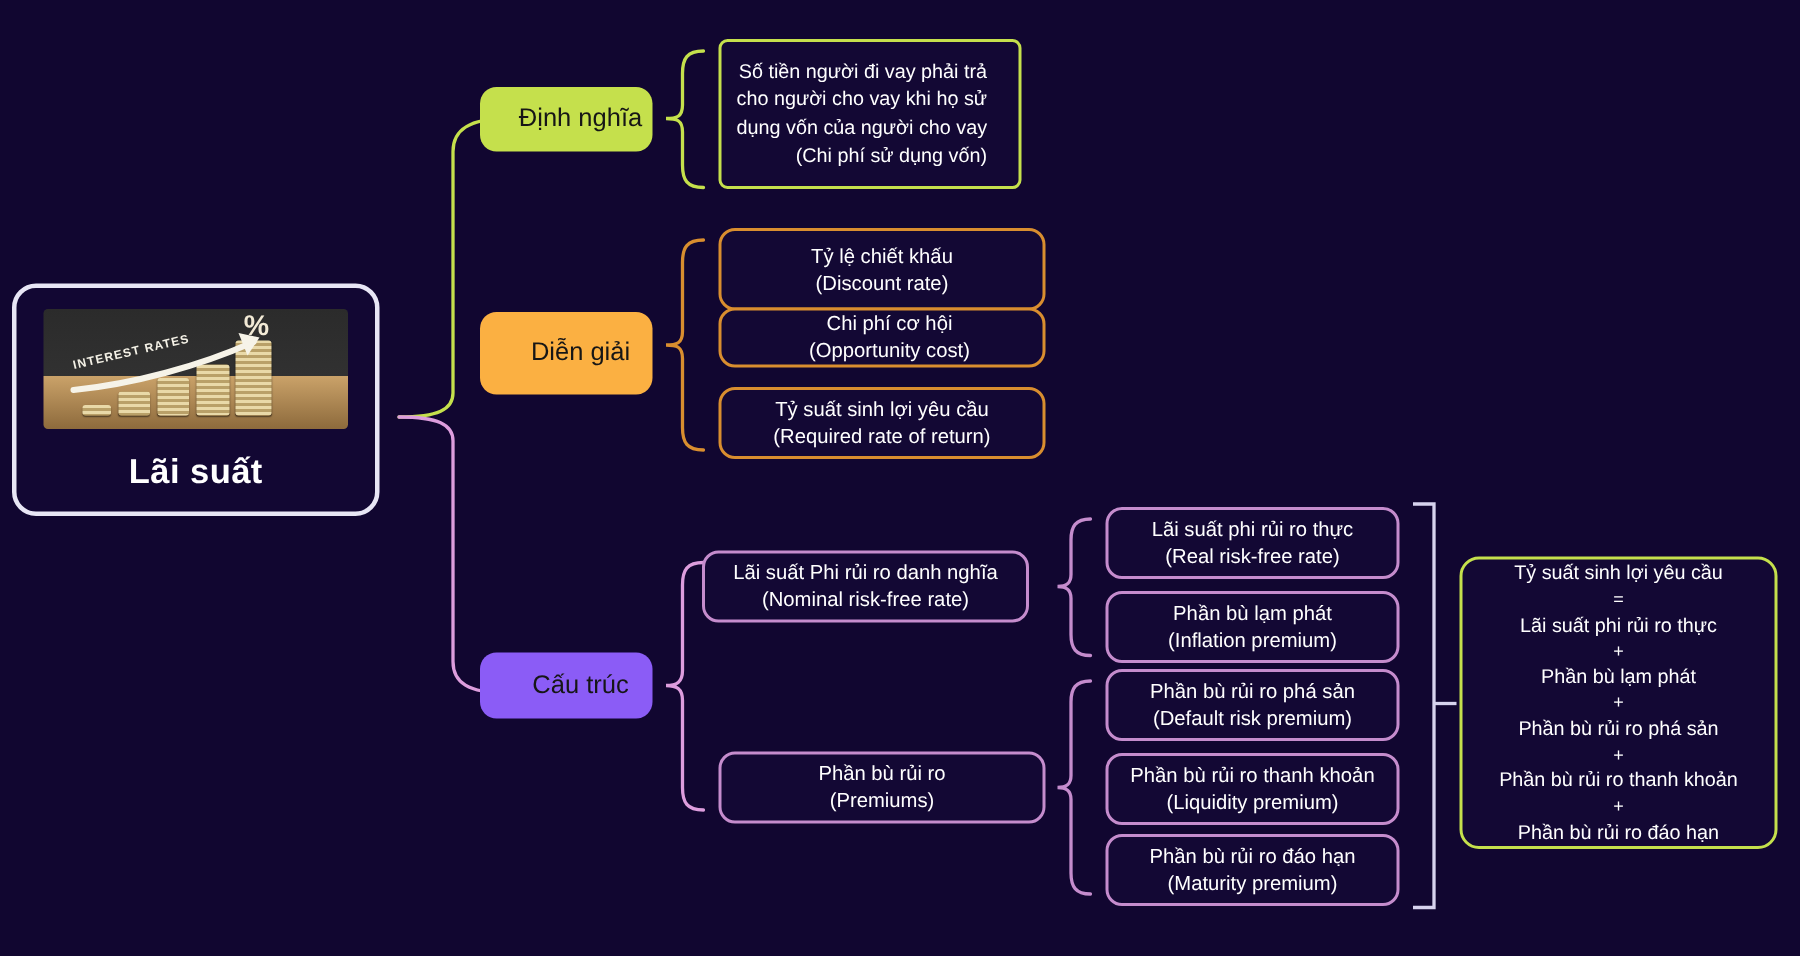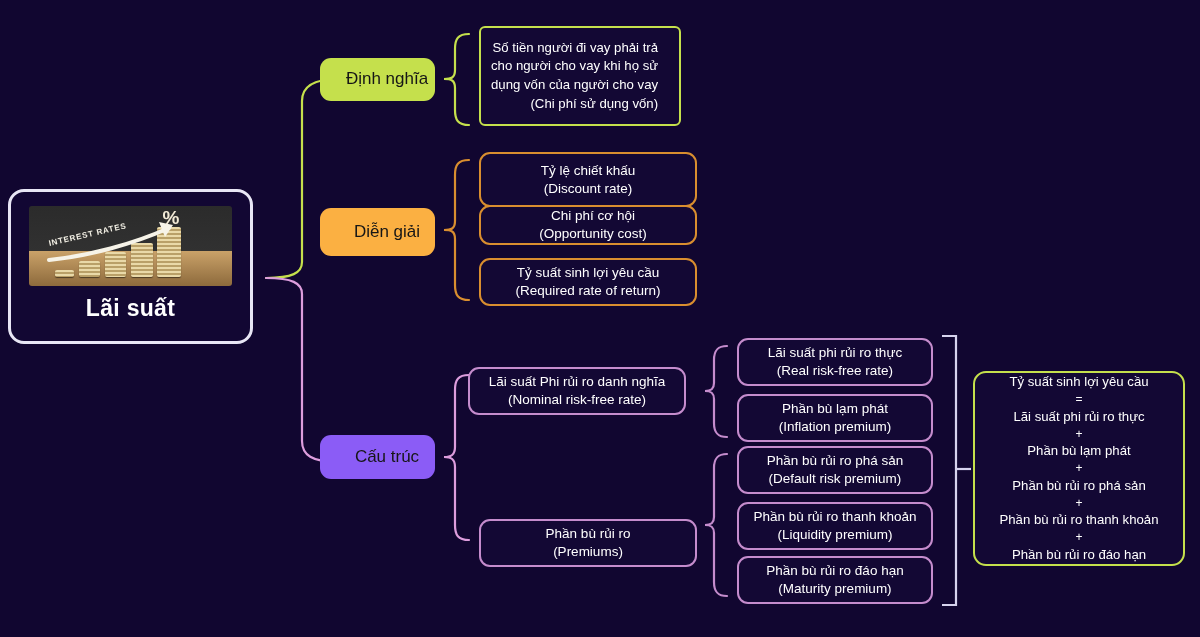--- a/index.html
+++ b/index.html
@@ -90,36 +90,36 @@
     left: 20px; top: 33px;
     color: #f4f1e6;
     font-size: 8px;
     font-weight: 700;
     letter-spacing: .8px;
     transform: rotate(-13deg);
     transform-origin: left center;
     white-space: nowrap;
   }
   #root-label {
-    margin-top: 8px;
+    margin-top: 14px;
     color: #ffffff;
     font-size: 23px;
     font-weight: 700;
     letter-spacing: .3px;
   }
 
   
   .pill {
     border-radius: 11px;
     font-size: 17px;
     color: #161616;
     font-weight: 400;
   }
   #n-dinhnghia { left: 320px; top: 58px;  width: 115px; height: 43px; background: #c5e04c; }
-  #n-diengiai  { left: 320px; top: 208px; width: 115px; height: 48px; background: #fbb042; }
+  #n-diengiai  { left: 320px; top: 208px; width: 115px; height: 55px; background: #fbb042; }
   #n-cautruc   { left: 320px; top: 435px; width: 115px; height: 44px; background: #8b5cf6; }
 
   
   .obox {
     background: #130834;
     color: #ffffff;
     font-size: 13.5px;
     border-width: 2px;
     border-style: solid;
     border-radius: 11px;
@@ -127,21 +127,21 @@
   }
   .obox.green  { border-color: #c5e04c; }
   .obox.orange { border-color: #d98e2f; }
   .obox.purple { border-color: #c58ccd; }
 
   #b-def     { left: 479px; top: 26px;  width: 202px; height: 100px; text-align: right; justify-content: flex-start; font-size: 13.2px; line-height: 1.42; border-radius: 6px; }
   #b-disc    { left: 479px; top: 152px; width: 218px; height: 55px; }
   #b-opp     { left: 479px; top: 205px; width: 218px; height: 40px; padding-left: 20px; }
   #b-req     { left: 479px; top: 258px; width: 218px; height: 48px; }
   #b-nominal { left: 468px; top: 367px; width: 218px; height: 48px; }
-  #b-prem    { left: 479px; top: 501px; width: 218px; height: 48px; margin-top: 18px; }
+  #b-prem    { left: 479px; top: 501px; width: 218px; height: 48px; }
 
   #c-real    { left: 737px; top: 338px; width: 196px; height: 48px; }
   #c-infl    { left: 737px; top: 394px; width: 196px; height: 48px; }
   #c-def     { left: 737px; top: 446px; width: 196px; height: 48px; }
   #c-liq     { left: 737px; top: 502px; width: 196px; height: 48px; }
   #c-mat     { left: 737px; top: 556px; width: 196px; height: 48px; }
 
   #sum-box {
     left: 973px; top: 371px;
     width: 212px; height: 195px;

